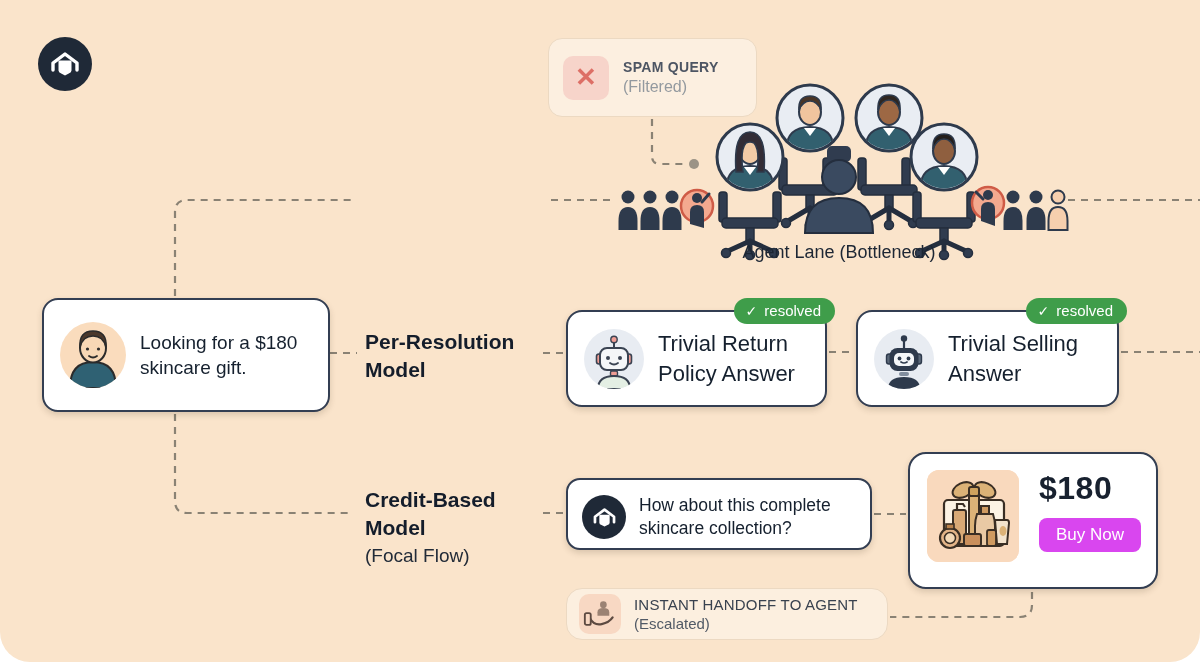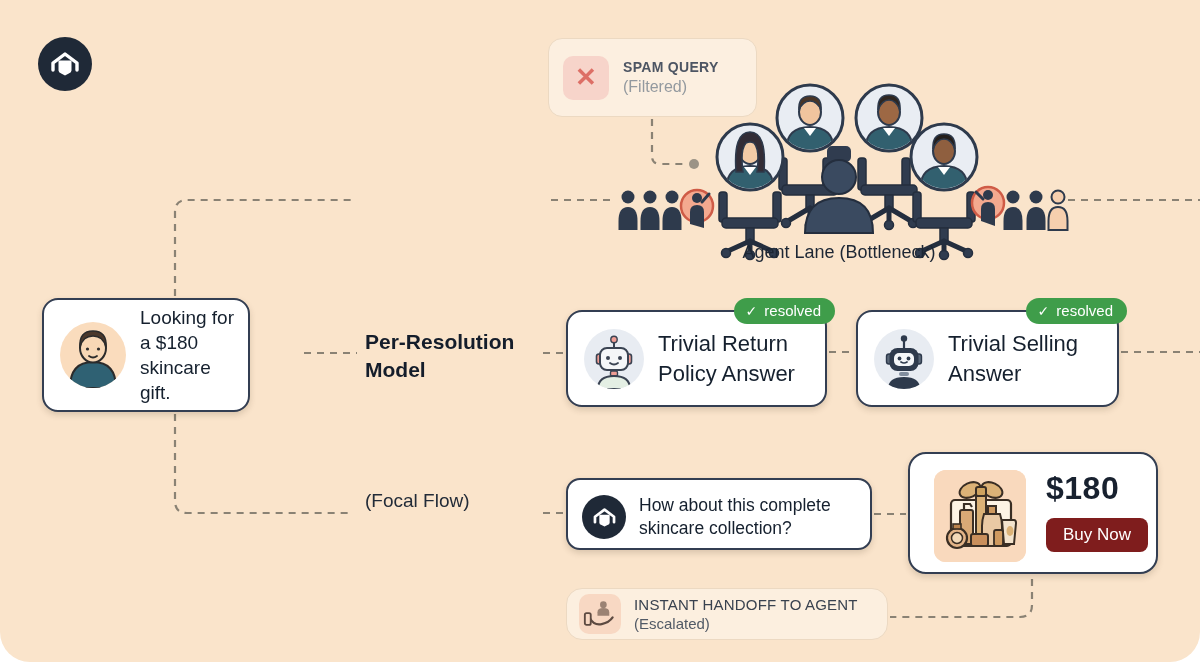--- a/index.html
+++ b/index.html
@@ -24,43 +24,43 @@
   .spam-title { font-size:14px; color:#4d5563; font-weight:bold; letter-spacing:.3px; }
   .spam-sub { font-size:16px; color:#93999f; margin-top:3px; }
 
   
   .row-label { position:absolute; font-weight:bold; font-size:21px; color:#141d2b; line-height:1.32; z-index:10; }
   .row-sublabel { font-weight:normal; font-size:19px; color:#222b38; margin-top:2px; }
   .caption { position:absolute; left:698px; top:242px; width:282px; text-align:center;
              font-size:18px; color:#1c2634; z-index:10; }
 
   
-  .customer { left:42px; top:298px; width:208px; height:114px; border-radius:16px;
+  .customer { left:42px; top:298px; width:288px; height:114px; border-radius:16px;
               display:flex; align-items:center; gap:14px; padding:0 14px 0 16px; }
   .cust-text { font-size:19px; color:#15202e; line-height:1.32; width:160px; }
 
   
   .rescard { height:97px; border-radius:16px; display:flex; align-items:center; gap:14px; padding:0 12px 0 16px; }
   .rescard .title { font-size:22px; color:#15202e; line-height:1.35; width:170px; }
   .badge { position:absolute; top:-14px; right:-10px; background:#3f9d4a; color:#fff;
            border-radius:999px; padding:4px 14px 5px 12px; font-size:15px; display:flex; gap:7px; align-items:center; }
   .badge .chk { font-size:14px; }
 
   
   .assist { left:566px; top:478px; width:306px; height:72px; border-radius:14px;
             display:flex; align-items:center; gap:13px; padding:6px 10px 0 14px; }
   .assist-logo { width:44px; height:44px; border-radius:50%; background:#1f2937; flex:0 0 44px;
                  display:flex; align-items:center; justify-content:center; }
   .assist-text { font-size:17.5px; color:#15202e; line-height:1.3; width:235px; }
 
   
-  .product { left:908px; top:452px; width:250px; height:122px; border-radius:18px; display:flex; padding:16px 0 0 24px; gap:20px; }
+  .product { left:908px; top:452px; width:250px; height:137px; border-radius:18px; display:flex; padding:16px 0 0 17px; gap:20px; }
   .prod-img { width:92px; height:92px; border-radius:12px; background:#f9d9bd; overflow:hidden; }
   .price { font-size:32px; font-weight:bold; color:#18212f; letter-spacing:.5px; }
-  .buy { margin-top:11px; background:#7f1d1d; color:#fff; font-size:17px; border:none;
+  .buy { margin-top:11px; background:#d946ef; color:#fff; font-size:17px; border:none;
          border-radius:8px; padding:7px 17px; font-family:"Liberation Sans", sans-serif; cursor:pointer; }
 
   
   .handoff { left:566px; top:588px; width:322px; height:52px; border-radius:16px;
              background:rgba(252,241,228,.8); border:1.5px solid #ecd9c2; box-shadow:none;
              display:flex; align-items:center; gap:13px; padding:0 10px 0 12px; }
   .handoff-icon { width:42px; height:40px; border-radius:10px; background:#f8d8c3; flex:0 0 42px;
                   display:flex; align-items:center; justify-content:center; }
   .handoff-title { font-size:15px; color:#39424f; letter-spacing:.2px; }
   .handoff-sub { font-size:15px; color:#515a66; margin-top:2px; }
@@ -86,20 +86,21 @@
         <span>✕</span>
       </div>
     <div>
       <div class="spam-title">SPAM QUERY</div>
       <div class="spam-sub">(Filtered)</div>
     </div>
   </div>
 
   <div class="row-label" style="left:365px; top:328px; width:185px;">Per-Resolution Model</div>
   <div class="row-label" style="left:365px; top:486px; width:155px;">
+    <span>Credit-Based Model</span>
     <div class="row-sublabel">(Focal Flow)</div>
   </div>
   <div class="caption">Agent Lane (Bottleneck)</div>
 
   <div class="card customer">
     <div class="avatar-wrap">
       <svg width="66" height="66" viewBox="0 0 66 66">
         <circle cx="33" cy="33" r="33" fill="#fadcbd"></circle>
         <clipPath id="custclip">
             <circle cx="33" cy="33" r="33"></circle>

